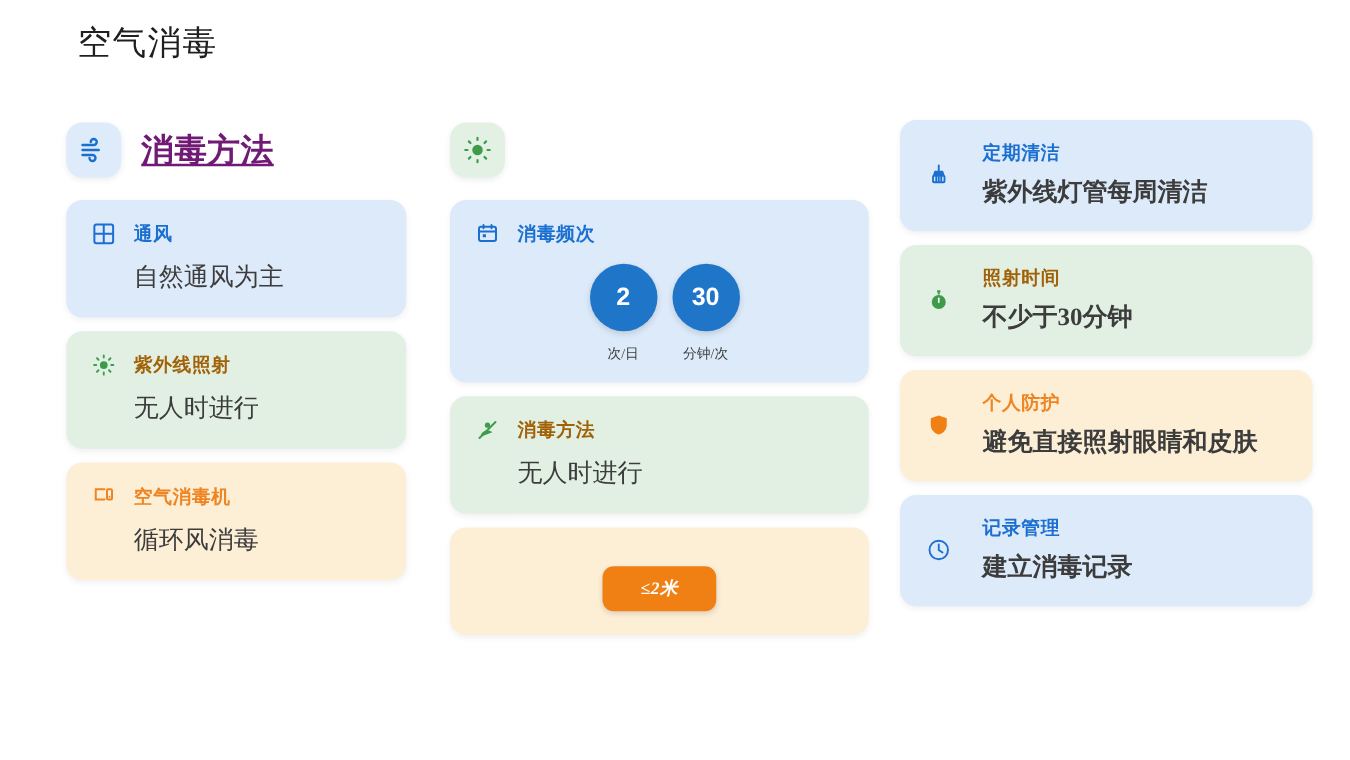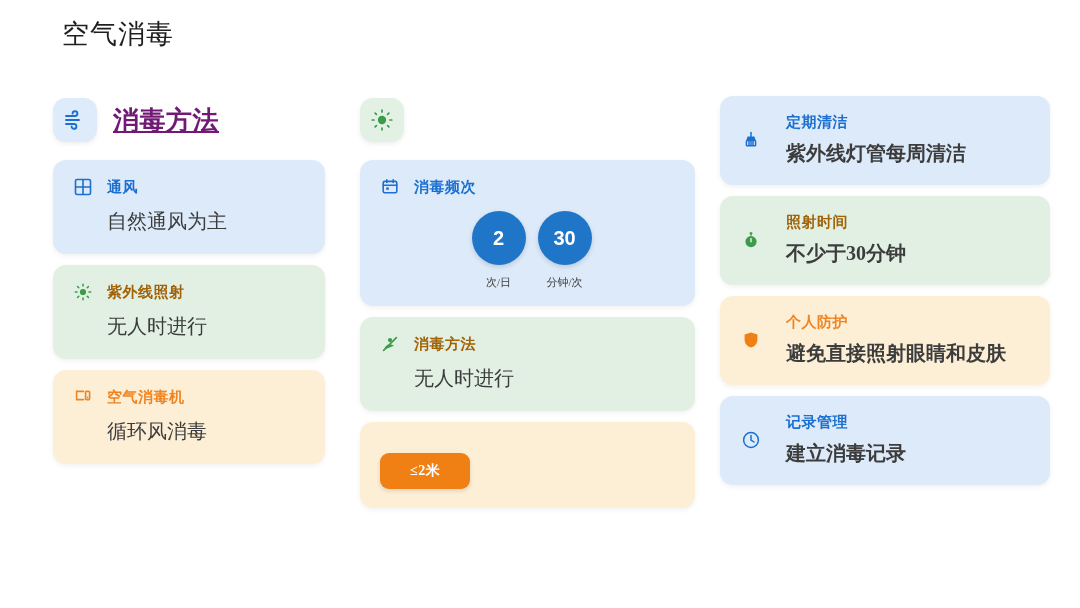--- a/index.html
+++ b/index.html
@@ -107,21 +107,21 @@
   }
   .circle-labels { display: flex; justify-content: center; gap: 12px; margin-top: 10px; }
   .circle-label {
     width: 54px; text-align: center;
     font-family: "Liberation Serif", "DejaVu Serif", serif;
     font-size: 11px; color: #3c3c3c;
     white-space: nowrap;
   }
 
   
-  .pill-wrap { display: flex; margin-top: 14px; }
+  .pill-wrap { display: flex; justify-content: center; margin-top: 14px; font-style: italic; }
   .pill {
     background: #f08013;
     color: #ffffff;
     border-radius: 9px;
     padding: 9px 30px;
     font-size: 14px; font-weight: 700;
     font-family: "Liberation Serif", "DejaVu Serif", serif;
     box-shadow: 0 2px 4px rgba(0,0,0,0.12);
     letter-spacing: 0.5px;
   }

